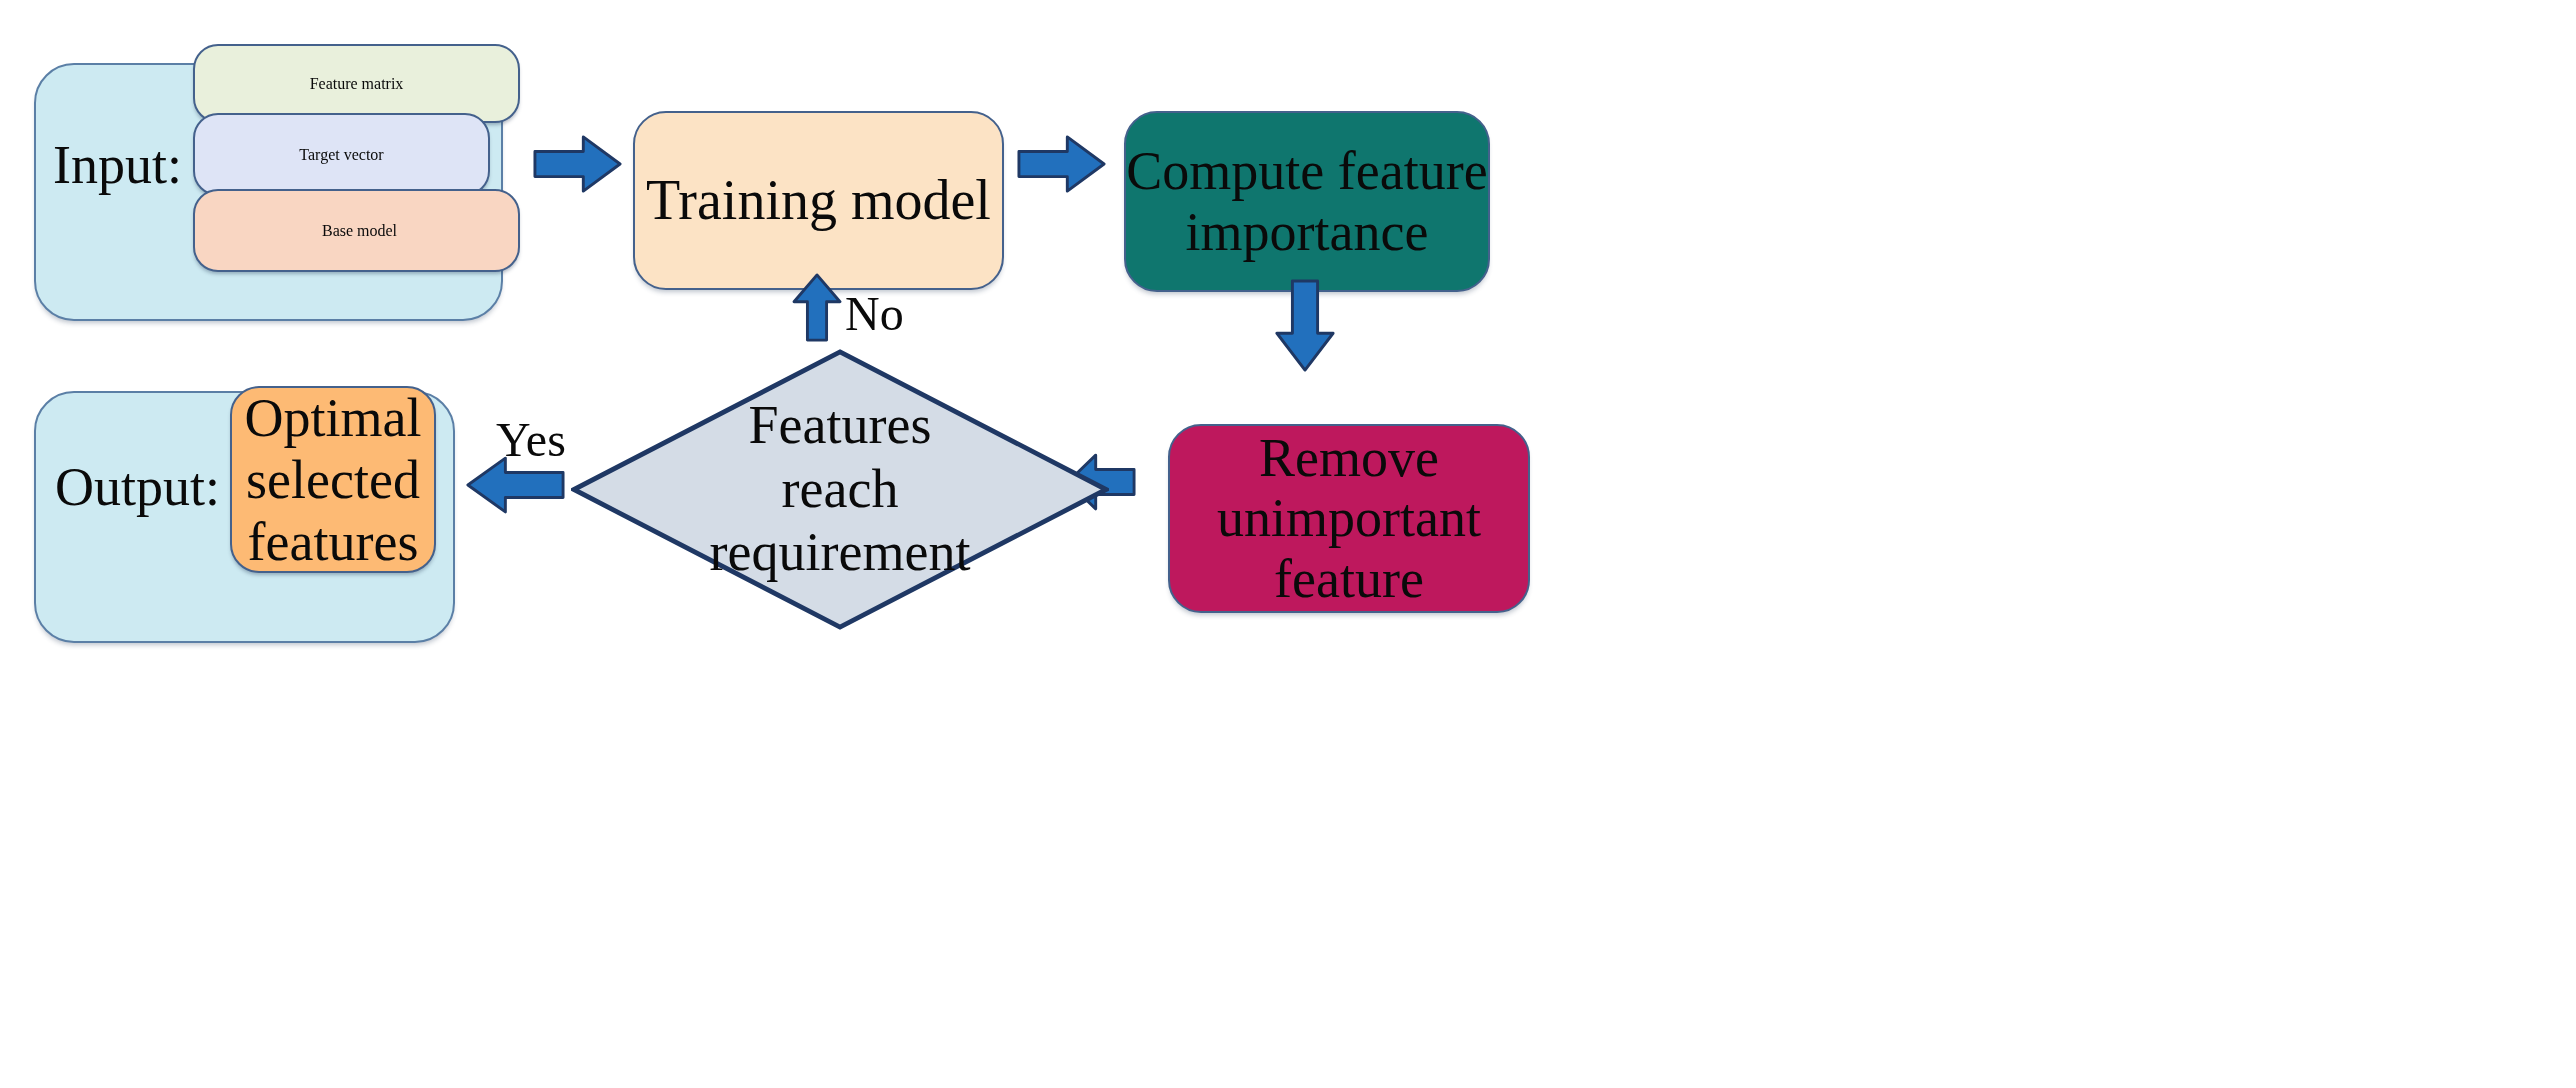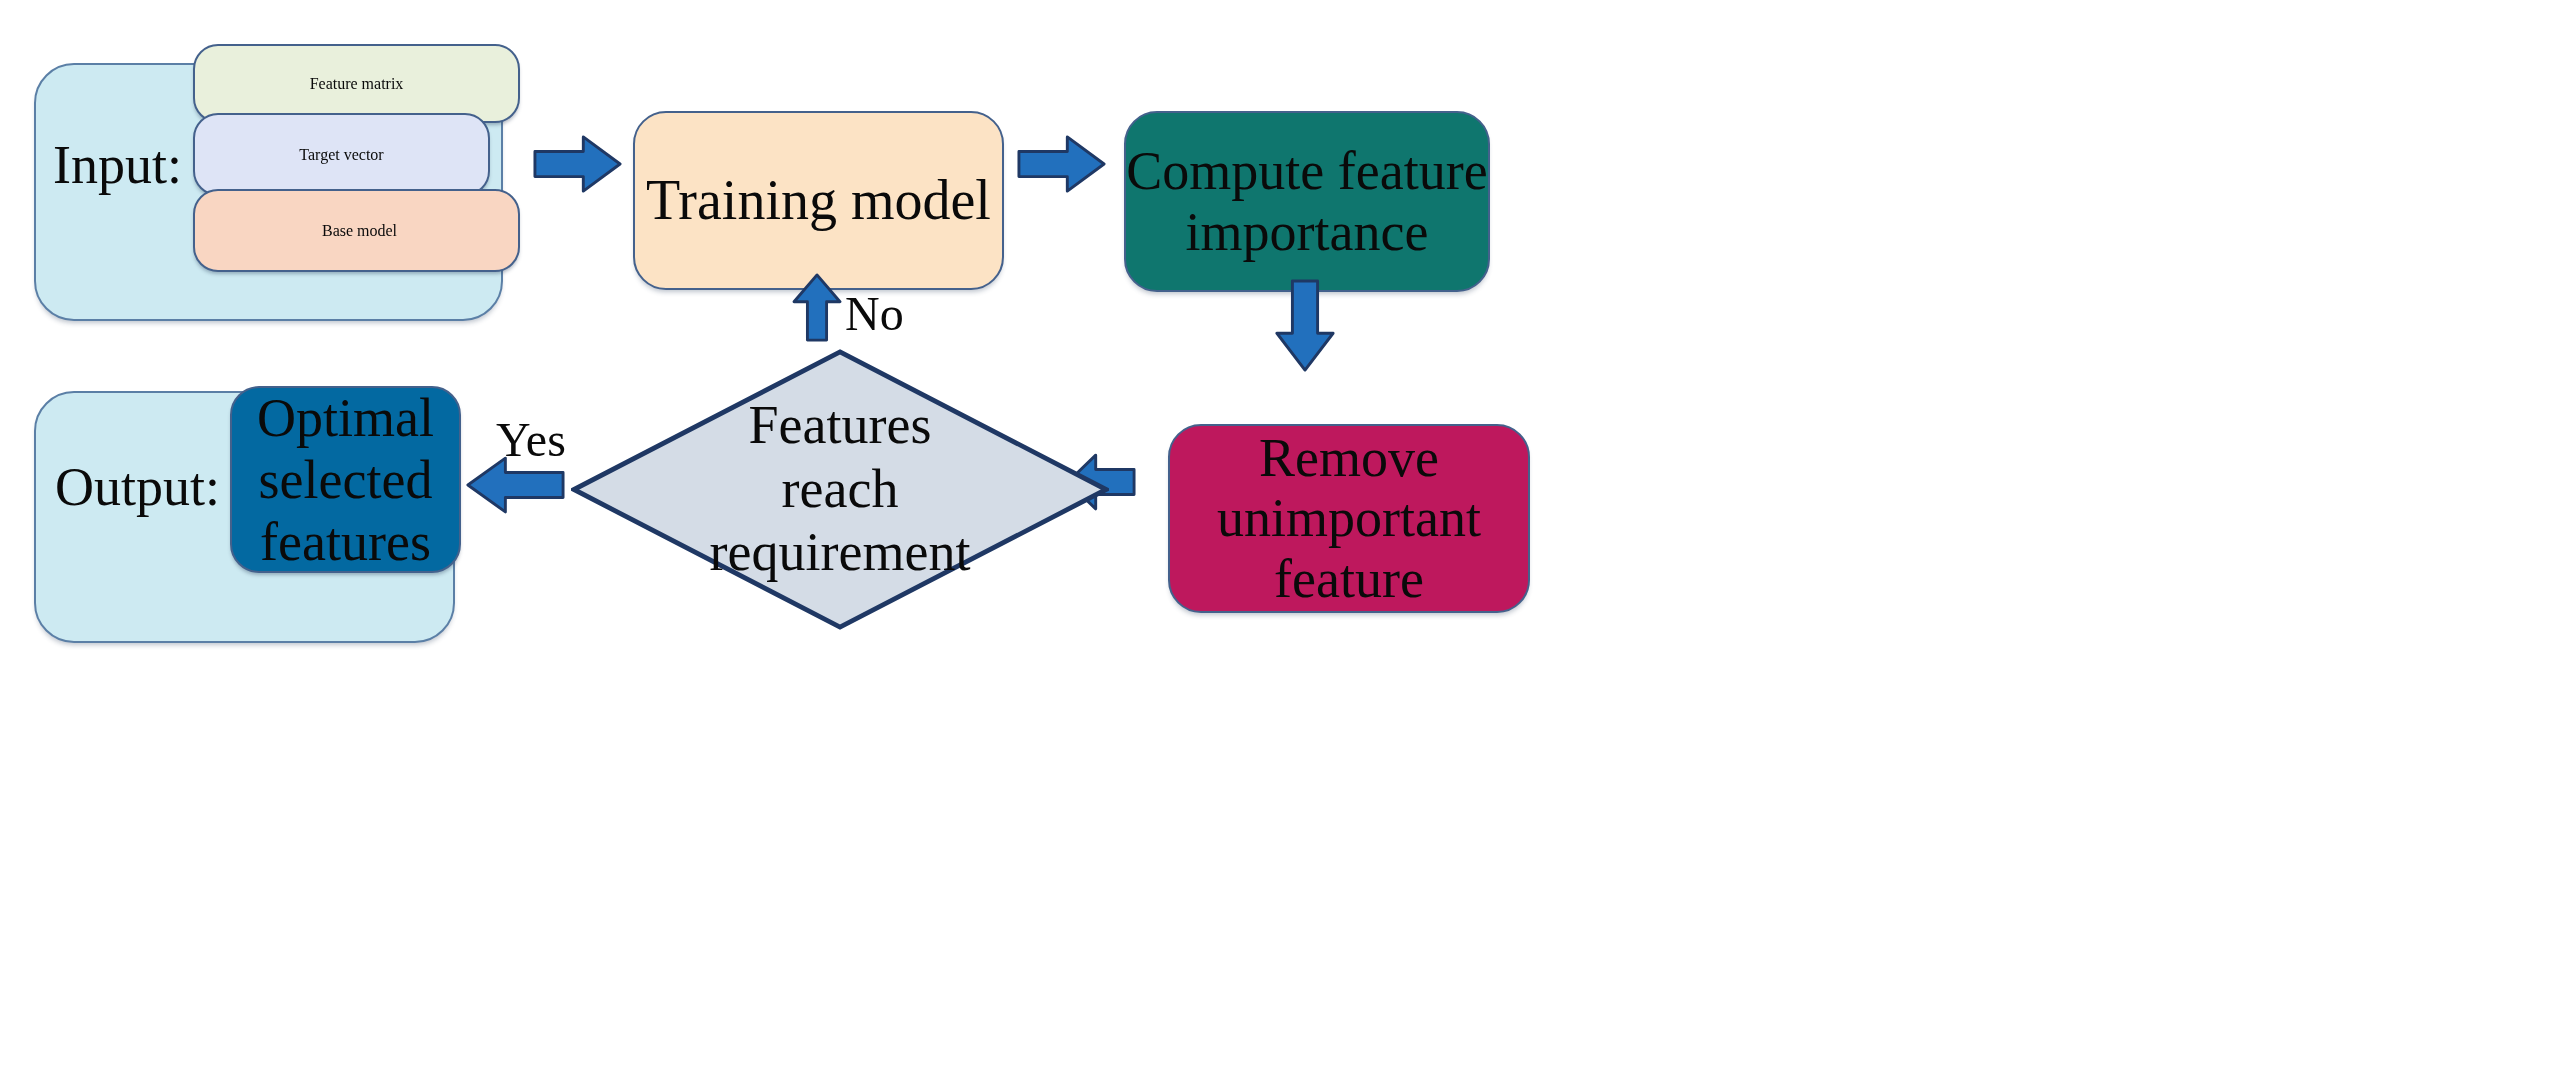--- a/index.html
+++ b/index.html
@@ -80,22 +80,22 @@
   }
   #remove-feature {
     left: 1168px; top: 388px; width: 362px; height: 189px;
     background: #be185d; border-radius: 33px;
     box-shadow: 0 4.8px 4.8px -2.9px rgba(40,60,90,0.30);
     font-size: 54px;
   }
 
   #output-group  { left: 34px;  top: 355px; width: 421px; height: 252px; }
   #optimal-features {
-    left: 205px; top: 386px; width: 231px; height: 187px;
-    background: #0369a1; border-radius: 29px; font-size: 54px;
+    left: 205px; top: 386px; width: 206px; height: 187px;
+    background: #fdba74; border-radius: 29px; font-size: 54px;
   }
   #output-label  { left: 55px;  top: 456px; font-size: 54px; }
 
   
   #decision-wrap {
     position: absolute;
     left: 571px; top: 349px;
     width: 538px; height: 281px;
   }
   #decision-shape {

